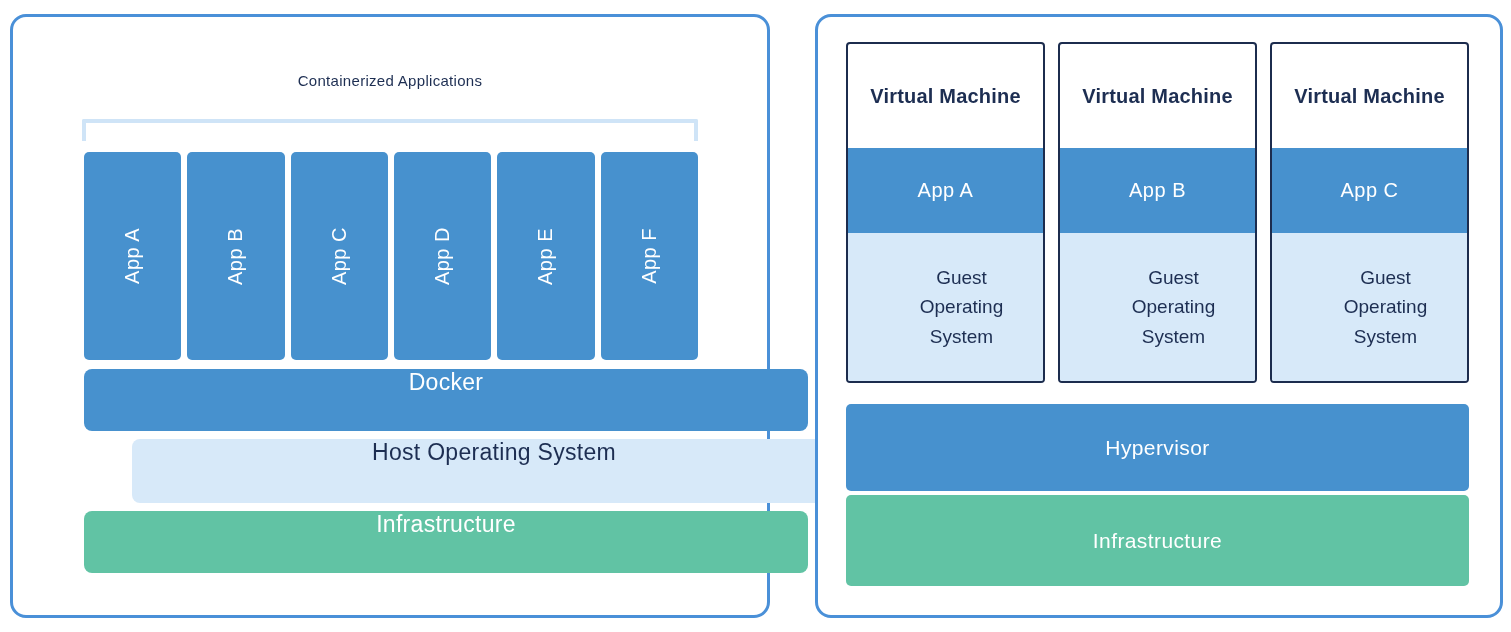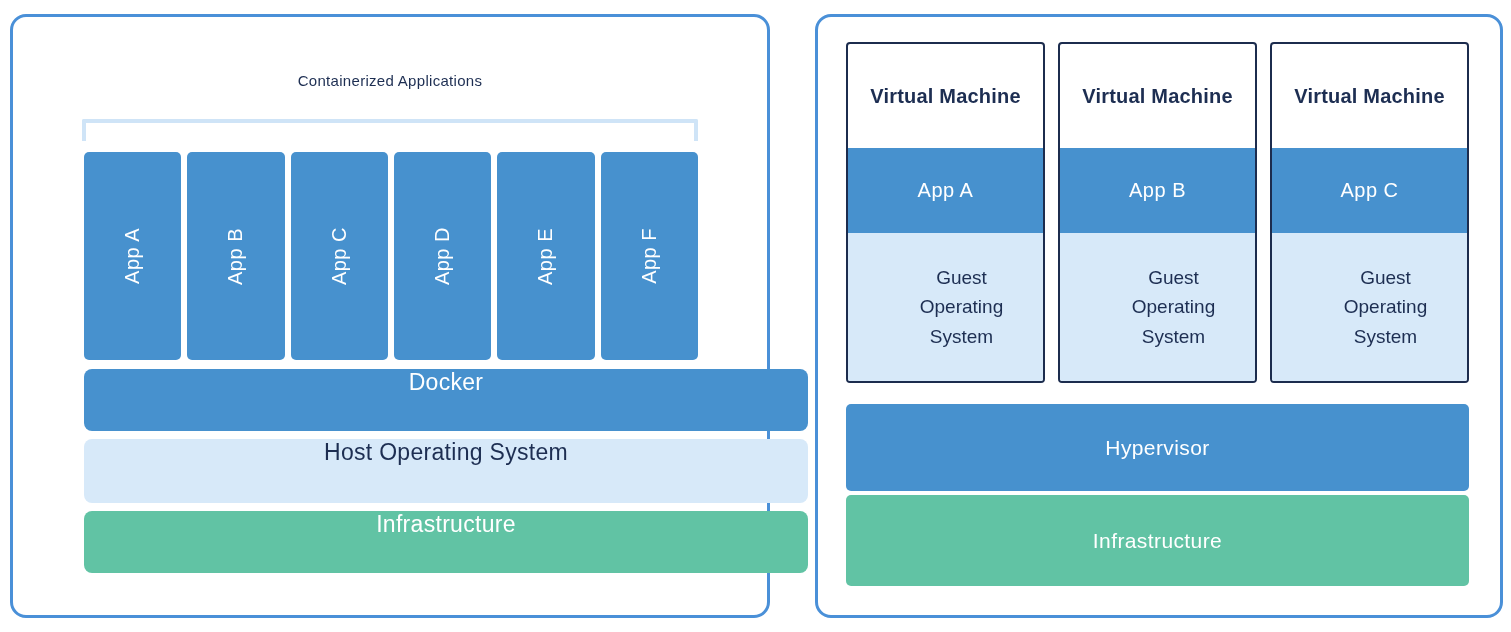--- a/index.html
+++ b/index.html
@@ -72,21 +72,21 @@
     display: flex;
     align-items: flex-start;
     justify-content: center;
     font-size: 23px;
     letter-spacing: 0.3px;
   }
   .layer.blue  { background: #4791CE; color: #ffffff; }
   .layer.light { background: #D7E9F9; color: #1D2E52; font-weight: 500; }
   .layer.green { background: #61C3A4; color: #ffffff; }
   #docker-layer { top: 352px; height: 62px; }
-  #hostos-layer { top: 422px; height: 64px; }
+  #hostos-layer { top: 422px; height: 64px; margin-left: 48px; }
   #infra-left-layer { top: 494px; height: 62px; }
 
   
   .vm-row {
     position: absolute;
     left: 28px; top: 25px;
     width: 623px; height: 341px;
     display: flex;
     gap: 13px;
   }

